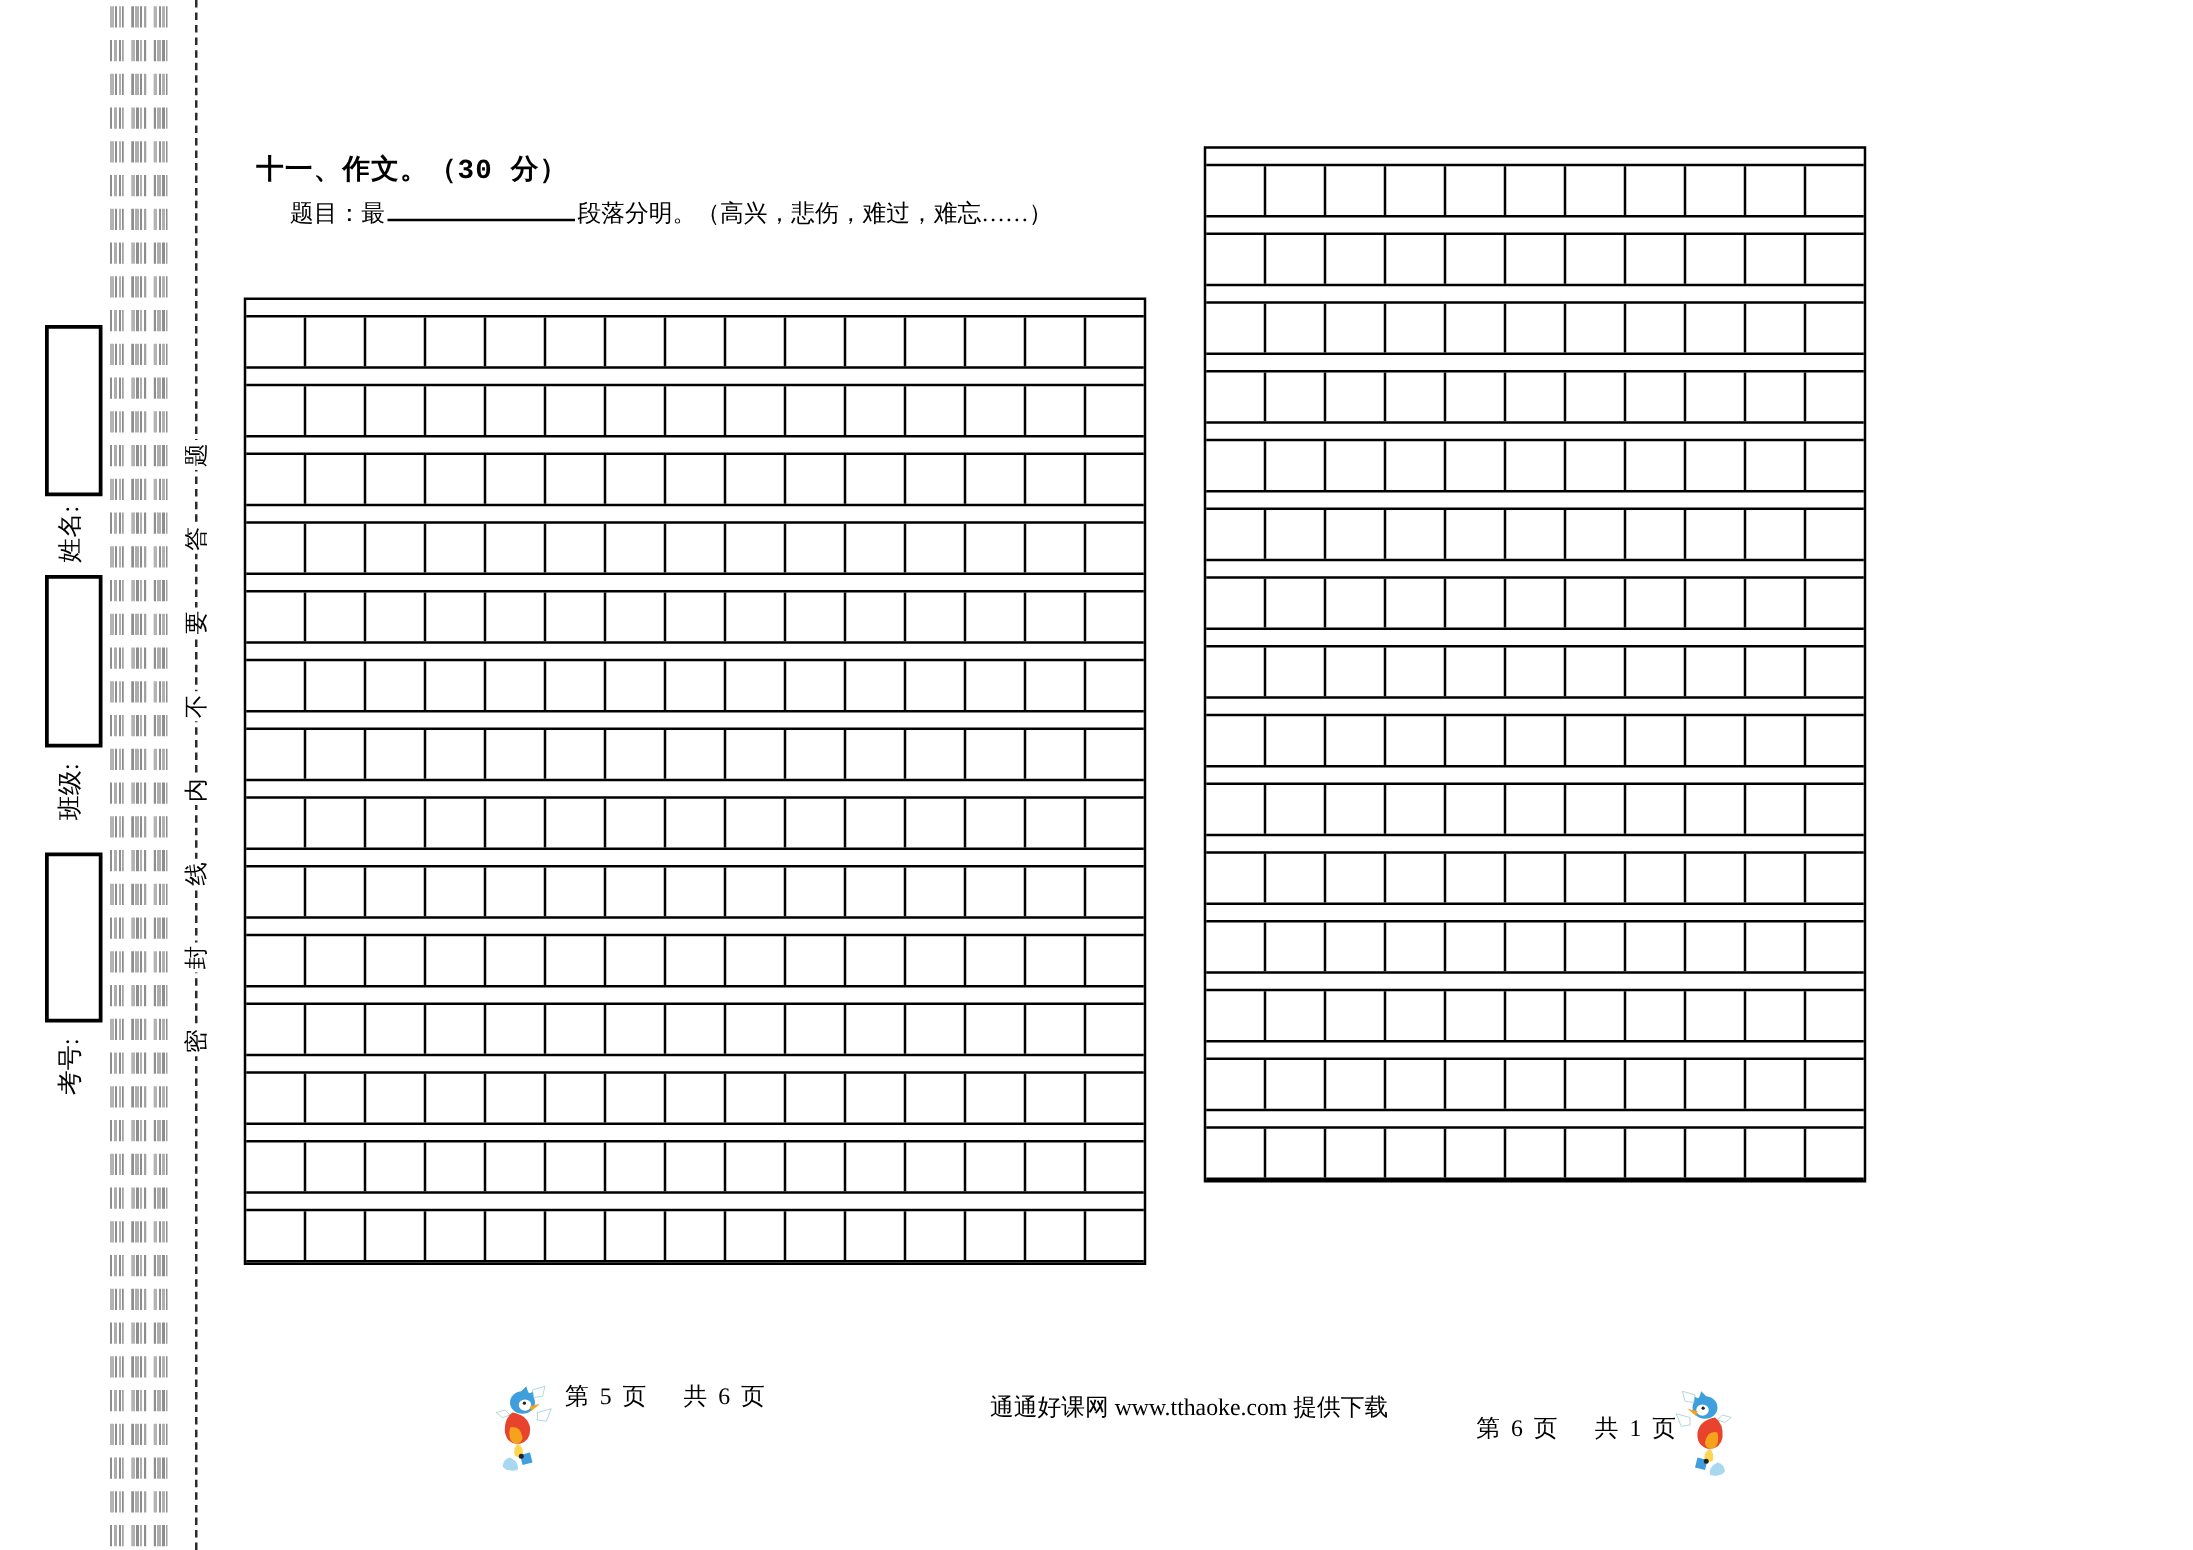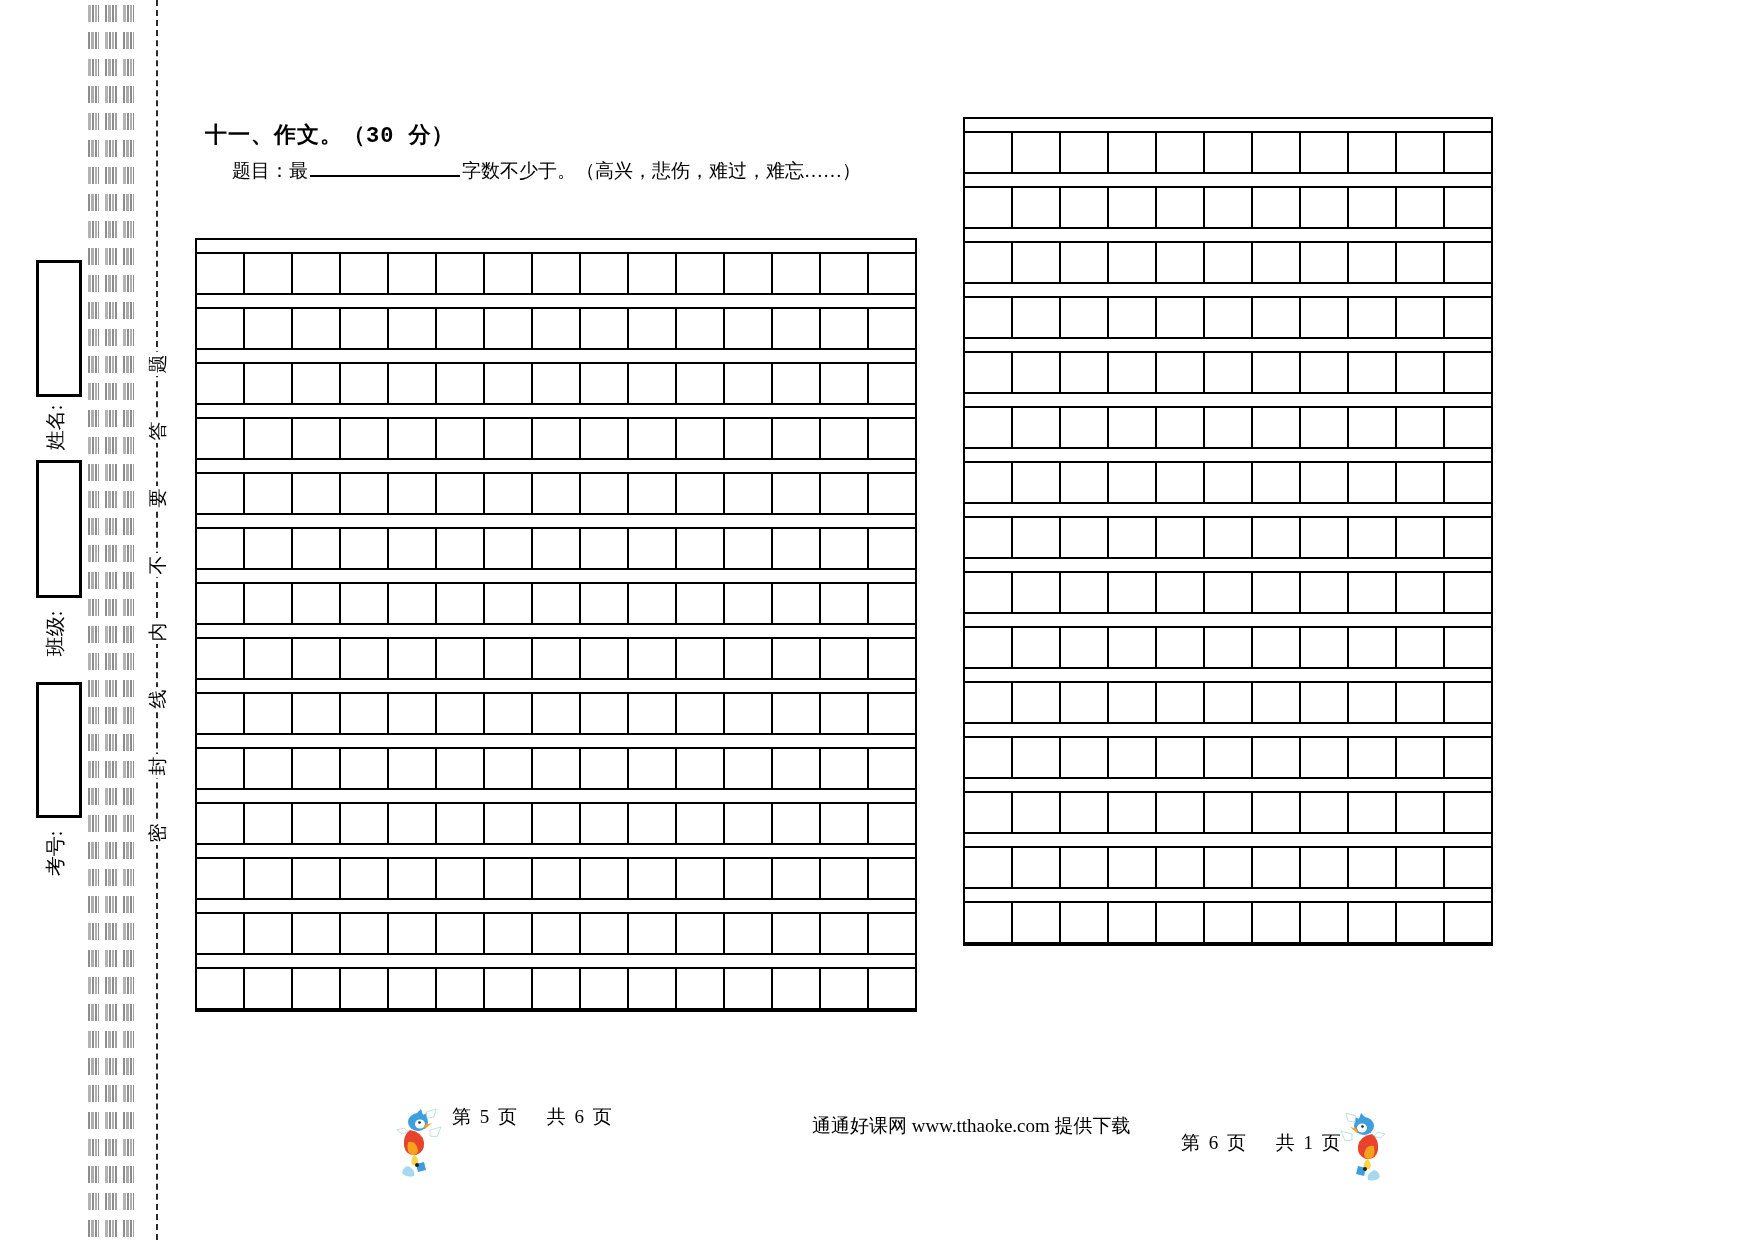--- a/index.html
+++ b/index.html
@@ -34,21 +34,21 @@
   .wgrid { position:absolute; border:2px solid #000; background:#fff; }
   .grid-left  { left:195px; top:238px; width:718px; }
   .grid-right { left:963px; top:117px; width:526px; }
   .grow { display:flex; height:39px; border-top:2px solid #000; border-bottom:2px solid #000; margin-top:12px; }
   .gcell { flex:none; width:46px; height:39px; }
   .gcell + .gcell { border-left:2px solid #000; }
 
   
   .footer-text { position:absolute; font-size:19px; white-space:nowrap; }
   .pg-left   { left:452px;  top:1104px; letter-spacing:2px; }
-  .credit    { left:792px;  top:1113px;margin-left:20px; }
+  .credit    { left:792px;  top:1113px; }
   .pg-right  { left:1181px; top:1130px; letter-spacing:2px; }
   .mascot { position:absolute; width:46px; height:72px; }
   .mascot-left  { left:396px;  top:1108px; }
   .mascot-right { left:1340px; top:1112px; transform:scaleX(-1); }
 </style>
 </head>
 <body>
 
 <div class="page">
 
@@ -322,21 +322,21 @@
       <span>班级:</span>
     </div>
 
   <div class="field-box" style="top:682px;height:130px;"></div>
   <div class="vlabel" style="top:822px;height:62px;">
       <span>考号:</span>
     </div>
 
   <div class="section-heading">十一、作文。（30 分）</div>
   <div class="topic-line">
-    <span>题目：最</span><span class="blank-underline"></span><span>字数不少于。（高兴，悲伤，难过，难忘……）</span>
+    <span>题目：最</span><span class="blank-underline"></span><span>段落分明。（高兴，悲伤，难过，难忘……）</span>
   </div>
 
   <div class="wgrid grid-left" id="gridLeft">
       <div class="grow">
         <div class="gcell"></div>
         <div class="gcell"></div>
         <div class="gcell"></div>
         <div class="gcell"></div>
         <div class="gcell"></div>
         <div class="gcell"></div>

